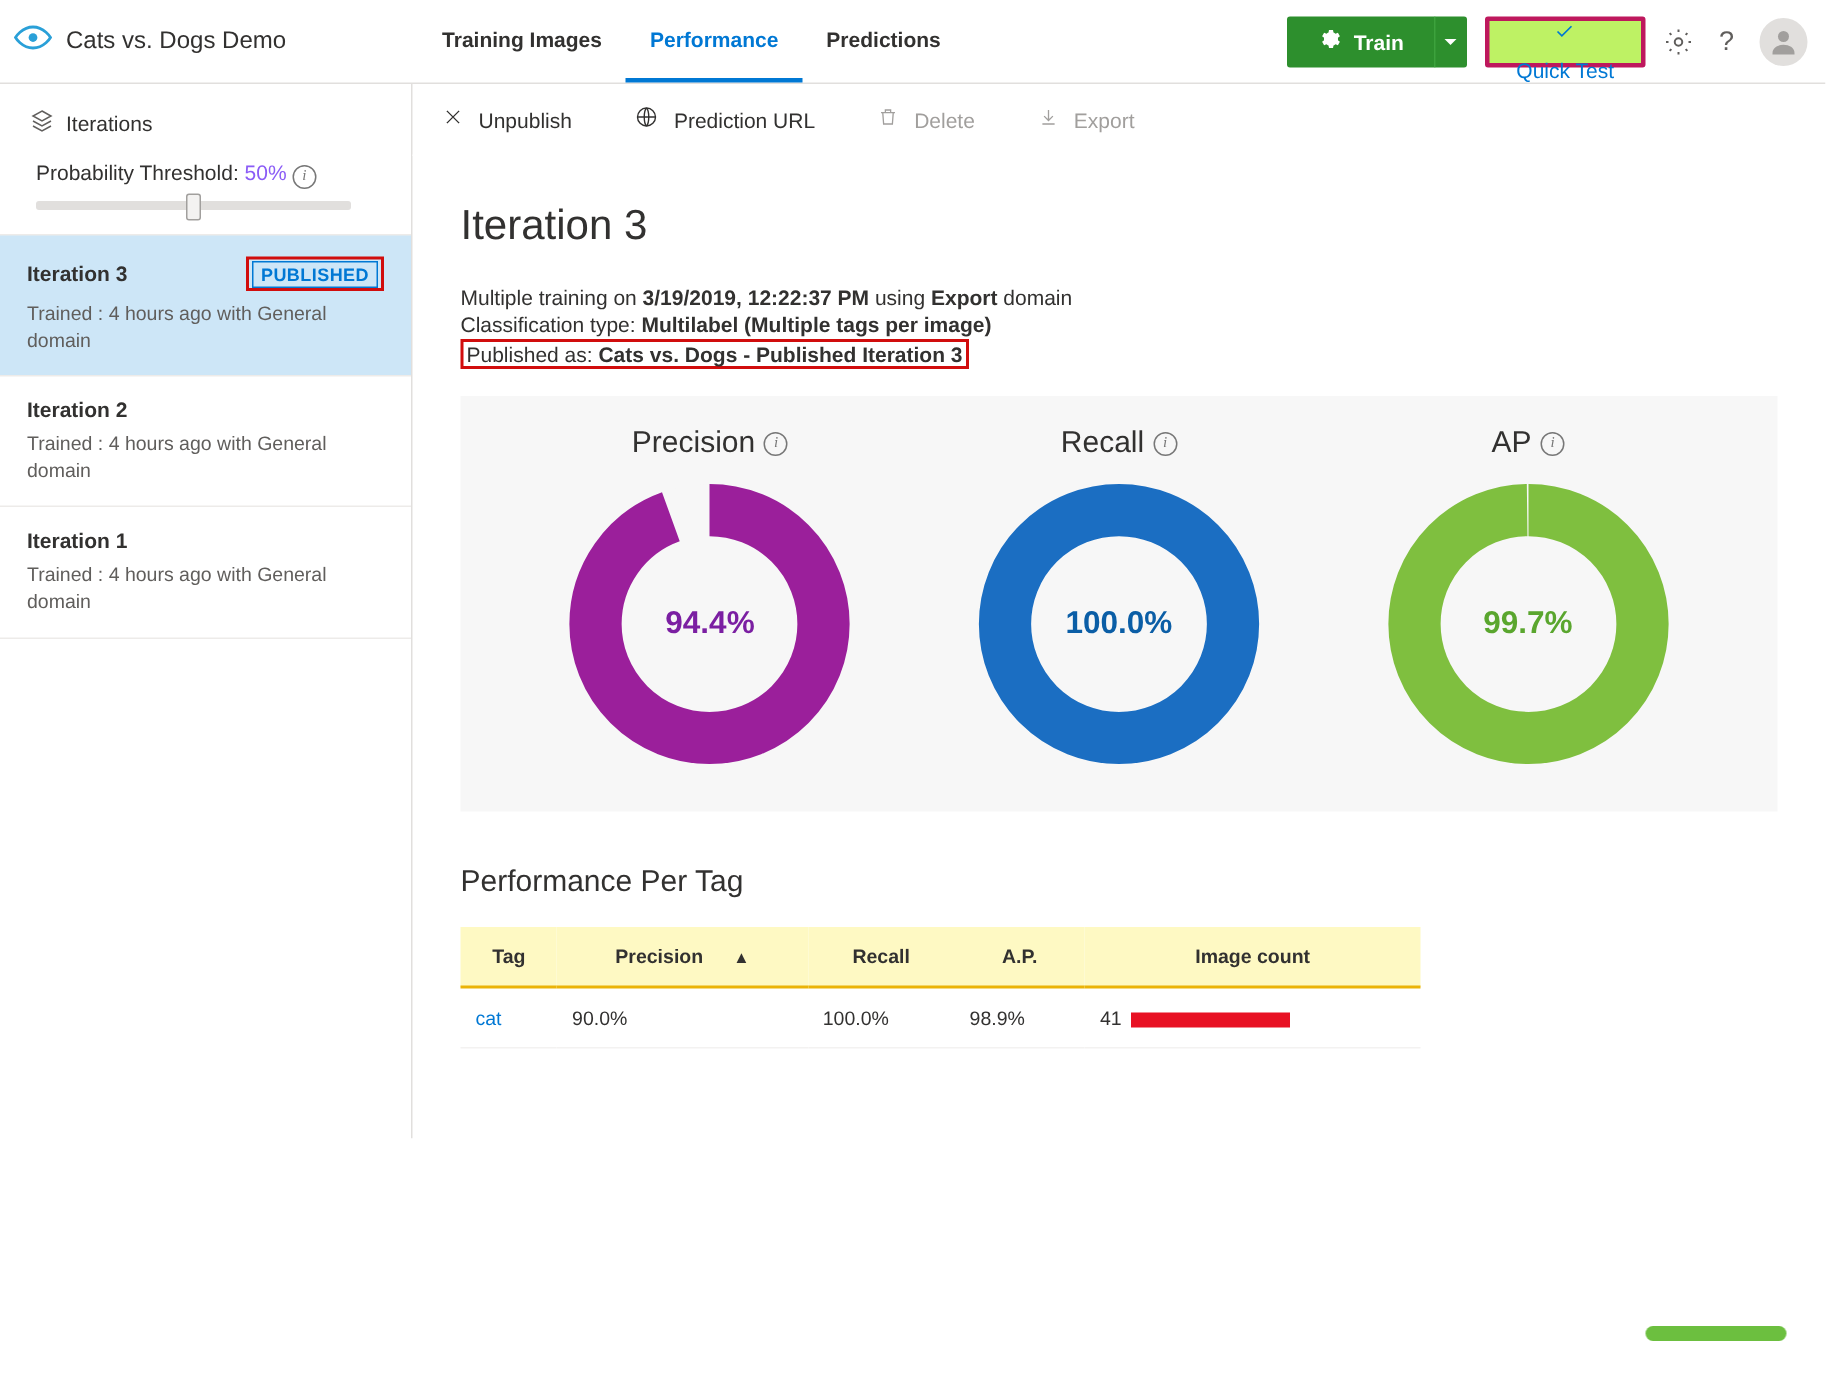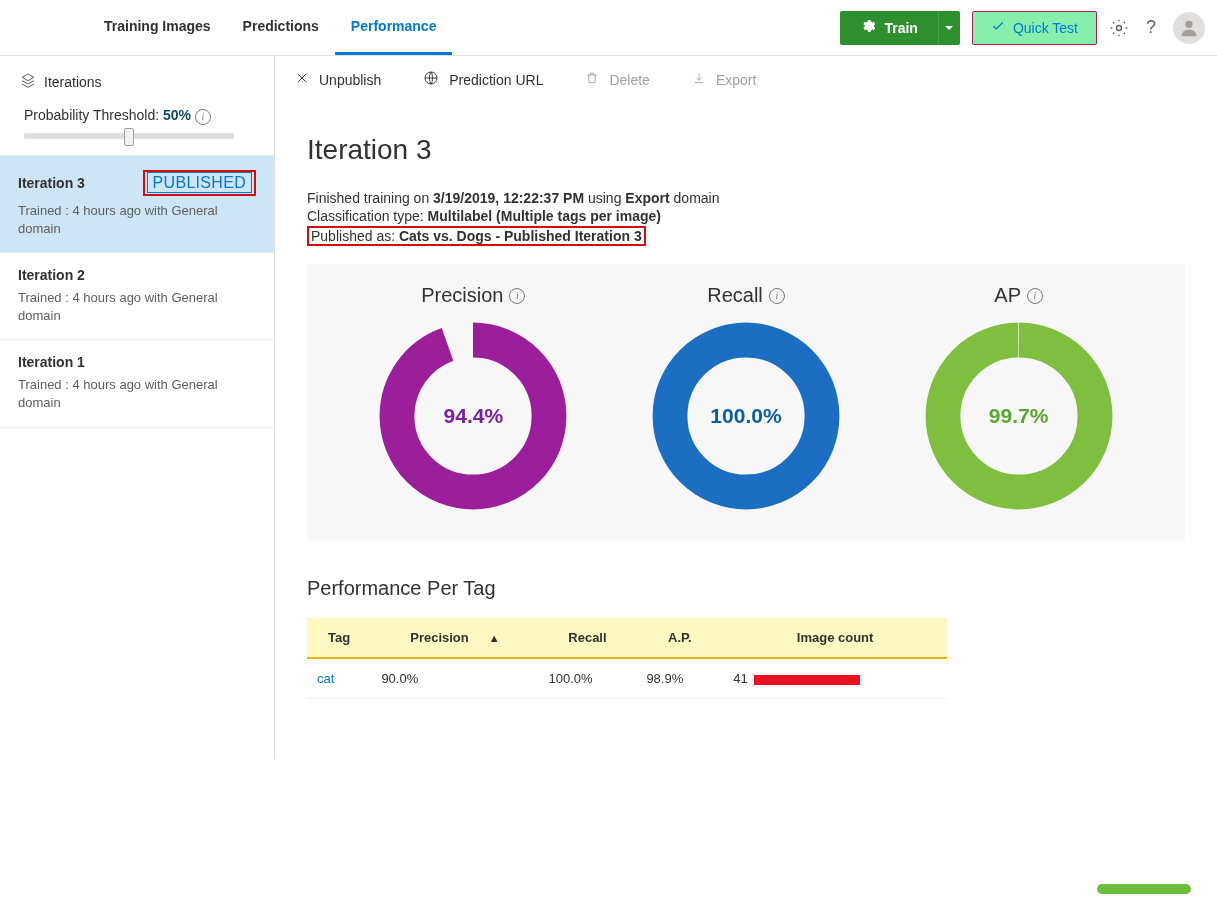--- a/index.html
+++ b/index.html
@@ -10,41 +10,41 @@
   .header { display:flex; align-items:center; height:56px; border-bottom:1px solid #e1dfdd; padding:0 12px 0 8px; }
   .logo-box { display:flex; align-items:center; padding-right:8px; }
   .project-title { font-size:16px; font-weight:400; margin-left:8px; }
   .tabs { display:flex; align-items:center; height:100%; margin-left:80px;text-align:center; }
   .tab { display:flex; align-items:center; height:100%; padding:0 16px; font-size:14px; font-weight:600; cursor:pointer; border-bottom:3px solid transparent; }
   .tab.active { color:#0078d4; border-bottom-color:#0078d4; }
   .header-right { margin-left:auto; display:flex; align-items:center; gap:12px; }
   .btn-train { display:flex; background:#2d8f2d; color:#fff; border:none; height:34px; border-radius:2px; overflow:hidden; }
   .btn-train-main { display:flex; align-items:center; padding:0 20px; gap:8px; font-size:14px; font-weight:600; cursor:pointer; }
   .btn-train-drop { width:22px; height:34px; display:flex; align-items:center; justify-content:center; border-left:1px solid #3da23d; cursor:pointer; }
-  .btn-quicktest { display:flex; align-items:center; gap:8px; height:34px; padding:0 18px; border:1px solid #be185d; color:#0078d4; background:#86efac; font-size:14px; cursor:pointer; border-radius:2px; }
+  .btn-quicktest { display:flex; align-items:center; gap:8px; height:34px; padding:0 18px; border:3px solid #be185d; color:#0078d4; background:#bef264; font-size:14px; cursor:pointer; border-radius:2px;flex-direction:column; }
   .icon-plain { width:20px; height:20px; display:flex; align-items:center; justify-content:center; color:#605e5c; cursor:pointer; }
   .avatar { width:32px; height:32px; border-radius:50%; background:#e1dfdd; display:flex; align-items:center; justify-content:center; color:#a19f9d; }
 
   
   .body { display:flex; }
   .sidebar { width:275px; border-right:1px solid #e1dfdd; }
   .main { flex:1; padding:0 0 60px 0; position:relative; }
 
   
   .side-header { display:flex; align-items:center; gap:8px; padding:16px 20px 6px; font-size:14px; color:#323130; }
   .threshold { padding:10px 24px 16px; font-size:14px; }
-  .threshold .val { color:#0c4a6e;font-weight:bold; }
+  .threshold .val { color:#8b5cf6; }
   .slider { position:relative; height:6px; background:#e1dfdd; border-radius:2px; margin-top:8px; width:210px; }
   .slider-thumb { position:absolute; top:-5px; left:50%; transform:translateX(-50%); width:10px; height:18px; background:#f3f2f1; border:1px solid #a19f9d; border-radius:2px; }
   .iteration { border-top:1px solid #edebe9; padding:14px 18px; font-size:13px; cursor:pointer; }
   .iteration .title-row { display:flex; align-items:center; justify-content:space-between; }
   .iteration h4 { margin:0; font-size:14px; font-weight:600; }
   .iteration .sub { margin-top:6px; color:#605e5c; line-height:1.4; }
   .iteration.selected { background:#cde6f7; }
-  .pub-badge { font-size:16px; font-weight:400; color:#0078d4; border:1px solid #0078d4; padding:1px 5px; letter-spacing:.3px; }
+  .pub-badge { font-size:12px; font-weight:700; color:#0078d4; border:1px solid #0078d4; padding:1px 5px; letter-spacing:.3px; }
   .red-box { border:2px solid #d10d0d; padding:2px; display:inline-block; }
   .iteration:last-child { border-bottom:1px solid #edebe9; }
 
   
   .main-toolbar { display:flex; align-items:center; gap:42px; padding:14px 20px; border-bottom:1px solid #fff; font-size:14px; }
   .tool { display:flex; align-items:center; gap:10px; color:#323130; cursor:pointer; }
   .tool.disabled { color:#a19f9d; cursor:default; }
 
   
   .content { padding:10px 32px 0; }
@@ -74,24 +74,33 @@
   .get-started { position:fixed; right:26px; bottom:24px; display:flex; flex-direction:column; align-items:flex-end; gap:10px; }
   .pill { width:94px; height:10px; border-radius:5px; background:#6cbf3f; }
   .gs-btn { background:#107c10; color:#fff; border:none; padding:12px 24px; border-radius:22px; font-size:15px; font-weight:600; cursor:pointer; }
 
   .info-i { display:inline-flex; width:16px; height:16px; border:1px solid #777; border-radius:50%; align-items:center; justify-content:center; font-size:10px; font-style:italic; color:#777; font-family:serif; }
 </style>
 </head>
 <body>
 
 <div class="header">
+  <div class="logo-box">
+    <span>
+      <svg width="28" height="28" viewBox="0 0 24 24" fill="none" stroke="#2aa0d8" stroke-width="1.6">
+          <path d="M2 12s3.5-6 10-6 10 6 10 6-3.5 6-10 6S2 12 2 12z"></path>
+          <circle cx="12" cy="12" r="2.5" fill="#2aa0d8" stroke="none"></circle>
+        </svg>
+    </span>
+    <span class="project-title">Cats vs. Dogs Demo</span>
+  </div>
   <div class="tabs">
     <div class="tab">Training Images</div>
+    <div class="tab active">Performance</div>
     <div class="tab">Predictions</div>
-    <div class="tab active">Performance</div>
   </div>
   <div class="header-right">
     <div class="btn-train">
       <div class="btn-train-main">
         <span>
           <svg width="16" height="16" viewBox="0 0 24 24" fill="#fff">
               <path d="M12 8a4 4 0 100 8 4 4 0 000-8zm9 4a7 7 0 00-.1-1.2l2-1.6-2-3.4-2.4 1a7 7 0 00-2-1.2L16 3h-4l-.5 2.6a7 7 0 00-2 1.2l-2.4-1-2 3.4 2 1.6A7 7 0 007 12c0 .4 0 .8.1 1.2l-2 1.6 2 3.4 2.4-1c.6.5 1.3.9 2 1.2L12 21h4l.5-2.6c.7-.3 1.4-.7 2-1.2l2.4 1 2-3.4-2-1.6c.1-.4.1-.8.1-1.2z"></path>
             </svg>
         </span>
         <span>Train</span>
@@ -195,21 +204,21 @@
               <path d="M12 4v12M7 11l5 5 5-5M5 20h14"></path>
             </svg></span>
         <span>Export</span>
       </div>
     </div>
 
     <div class="content">
       <h1 class="iter-title">Iteration 3</h1>
 
       <div class="meta-line">
-        <span>Finished training on </span><strong>3/19/2019, 12:22:37 PM</strong><span> using </span><strong>Export</strong><span> domain</span>
+        <span>Multiple training on </span><strong>3/19/2019, 12:22:37 PM</strong><span> using </span><strong>Export</strong><span> domain</span>
       </div>
       <div class="meta-line">
         <span>Classification type: </span><strong>Multilabel (Multiple tags per image)</strong>
       </div>
       <div>
         <span class="published-line">
           <span>Published as: </span><strong>Cats vs. Dogs - Published Iteration 3</strong>
         </span>
       </div>
 

